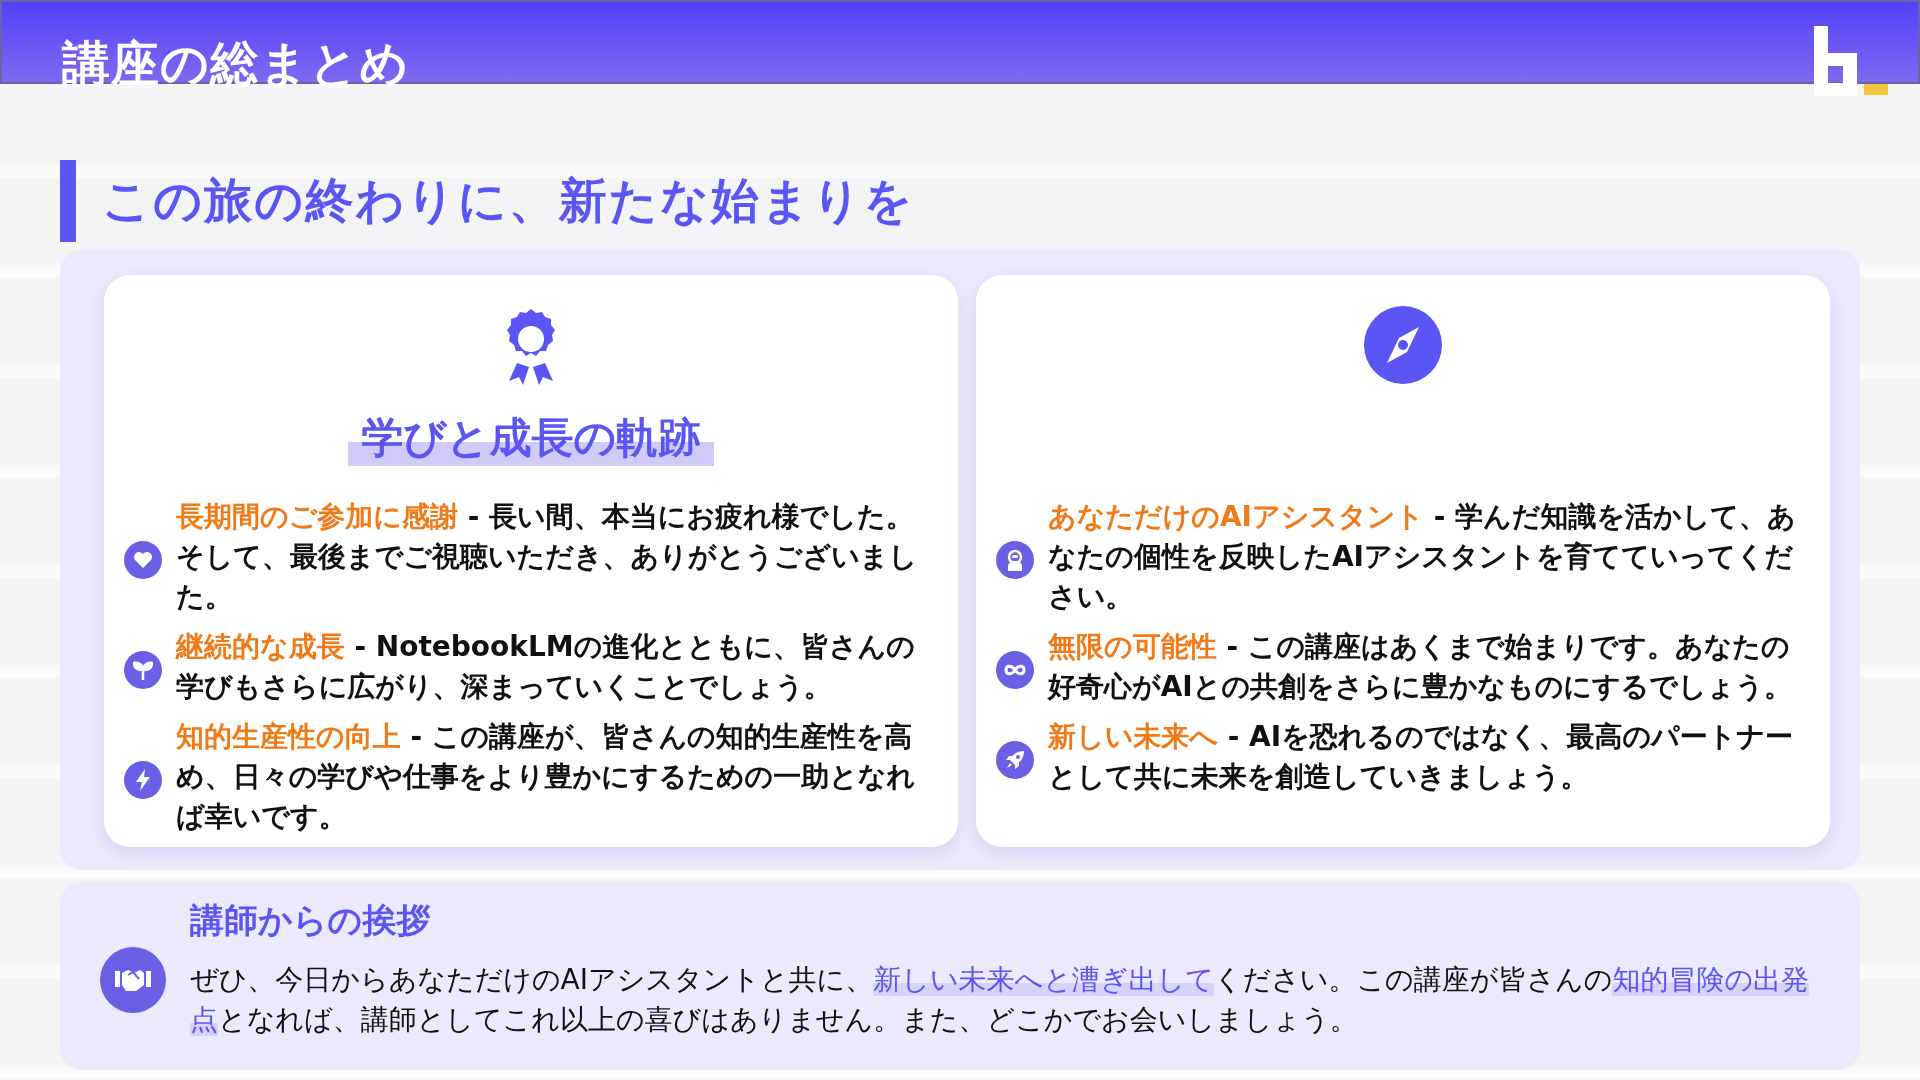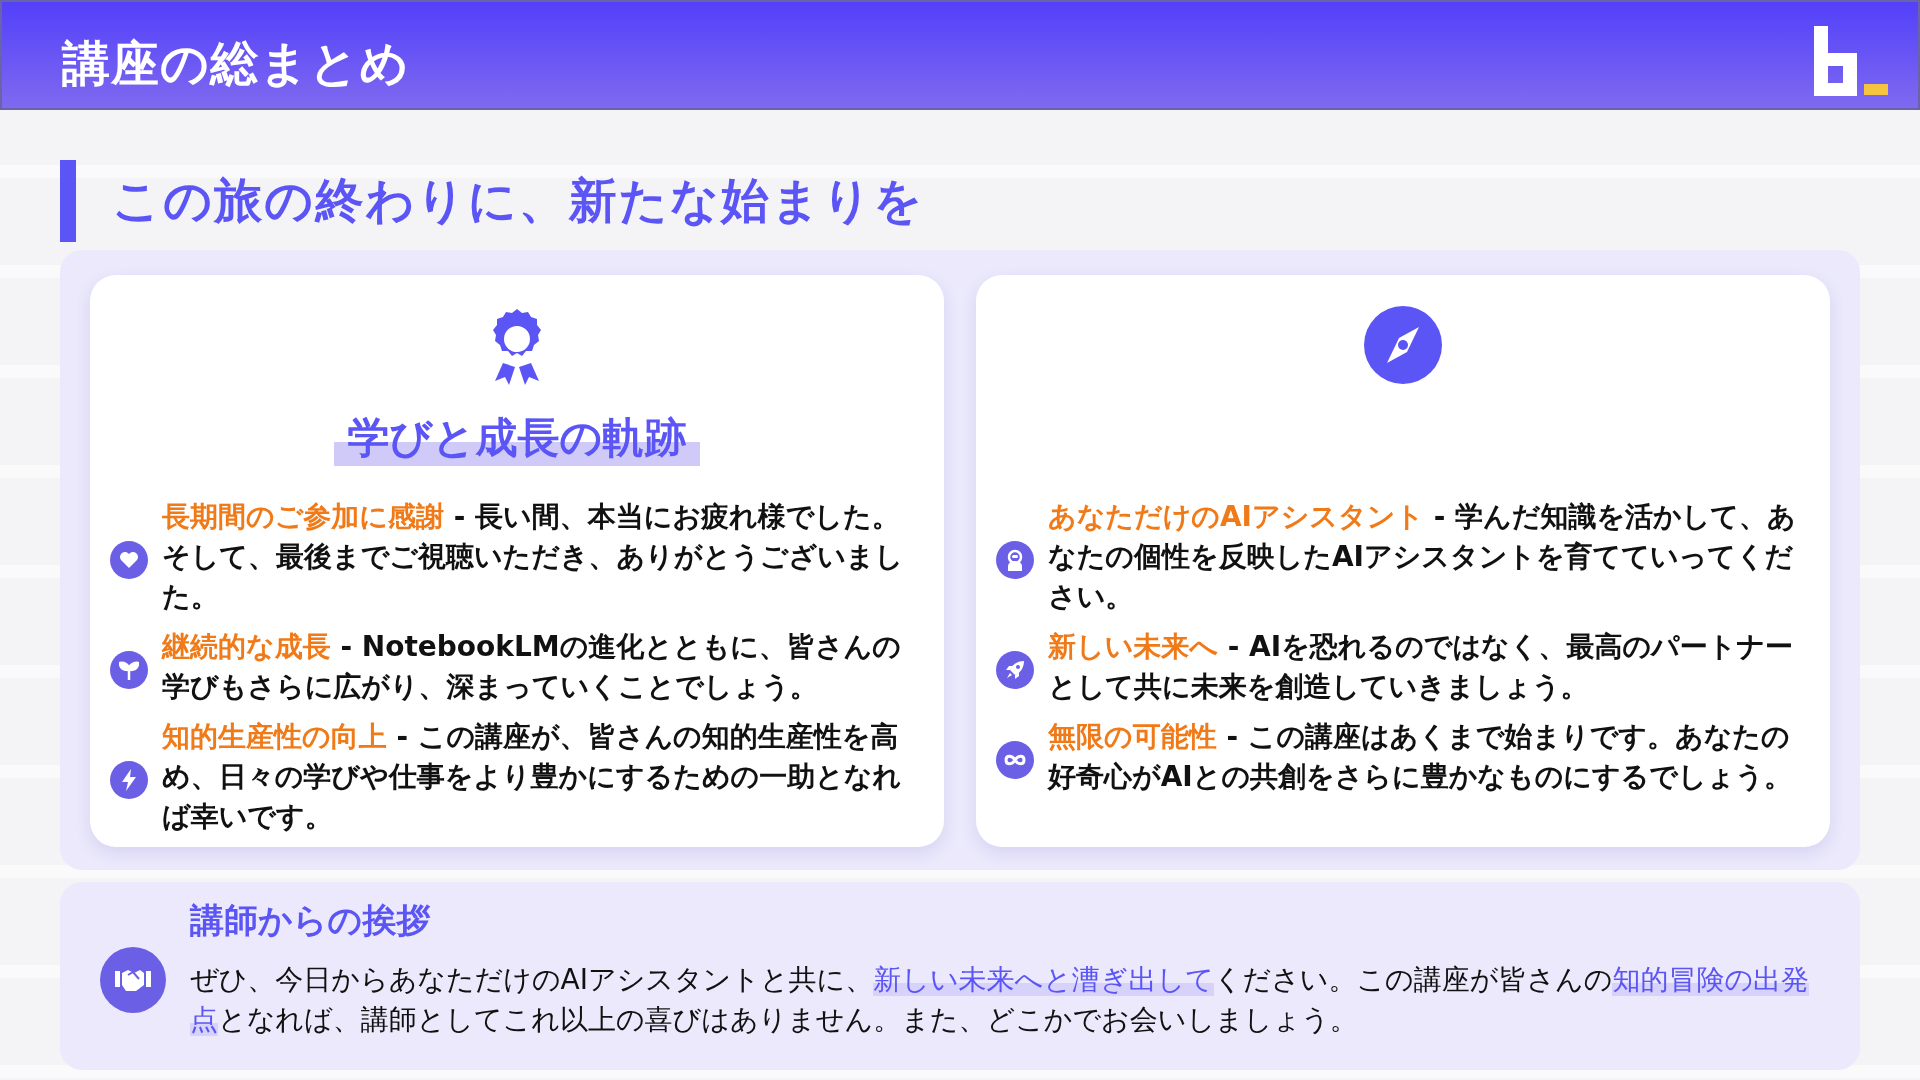--- a/index.html
+++ b/index.html
@@ -12,49 +12,49 @@
   }
   .bg-lines {
     position: absolute; left: 0; top: 120px; width: 1920px; height: 960px;
     background:
       linear-gradient(180deg, rgba(255,255,255,0) 0, rgba(255,255,255,0) 100%),
       repeating-linear-gradient(180deg, transparent 0 45px, rgba(255,255,255,0.9) 45px 58px, transparent 58px 100px);
     opacity: 0.6;
     pointer-events: none;
   }
   .header {
-    position: absolute; left: 0; top: 0; width: 1920px; height: 110px;
+    position: absolute; left: 0; top: 0; width: 1920px; height: 84px;
     background: linear-gradient(180deg, #5340fa 0%, #7e6aef 100%);
     border: 2px solid #6a63a8;
   }
   .header-title {
     position: absolute; left: 60px; top: 30px;
     color: #fff; font-size: 48px; font-weight: bold; letter-spacing: 1px;
   }
   .logo {
     position: absolute; left: 1812px; top: 24px; width: 76px; height: 70px;
   }
   .section-title-wrap {
     position: absolute; left: 60px; top: 160px; height: 82px;
     display: flex; align-items: center;
   }
   .section-bar { width: 16px; height: 82px; background: #5b55f5; }
   .section-title {
-    margin-left: 36px; font-size: 48px; font-weight: bold; color: #5b55f5; letter-spacing: 2px;
+    margin-left: 26px; font-size: 48px; font-weight: bold; color: #5b55f5; letter-spacing: 2px;
   }
   .panel {
     position: absolute; left: 60px; top: 250px; width: 1800px; height: 620px;
     background: #ebe9fb; border-radius: 22px;
   }
   .card {
     position: absolute; top: 275px; width: 854px; height: 572px;
     background: #fff; border-radius: 26px;
     box-shadow: 0 6px 16px rgba(90,80,200,0.14);
   }
-  .card.left { left: 90px; padding-left: 23px; }
+  .card.left { left: 104px; padding-left: 23px; }
   .card.right { left: 976px; }
   .card-icon {
     position: absolute; top: 30px; left: 50%; transform: translateX(-50%);
     width: 80px; height: 80px;
   }
   .card-heading {
     position: absolute; top: 135px; left: 0; right: 0; text-align: center;
   }
   .card-heading span {
     display: inline-block; font-size: 42px; font-weight: bold; color: #5b55f5;
@@ -161,35 +161,35 @@
         <svg width="20" height="22" viewBox="0 0 20 22">
             <circle cx="10" cy="8" r="6" fill="none" stroke="#fff" stroke-width="2.5"></circle>
             <rect x="7" y="6" width="6" height="3" rx="1.5" fill="#fff"></rect>
             <path d="M3 22 V17 A7 5 0 0 1 17 17 V22 Z" fill="#fff"></path>
           </svg>
       </span>
       <p class="item-text"><span class="item-key">あなただけのAIアシスタント</span><span> - 学んだ知識を活かして、あなたの個性を反映したAIアシスタントを育てていってください。</span></p>
     </div>
     <div class="item">
       <span class="item-icon">
+        <svg width="24" height="14" viewBox="0 0 24 14">
+            <path d="M12 7 C9 2 3 2 3 7 C3 12 9 12 12 7 C15 2 21 2 21 7 C21 12 15 12 12 7 Z" fill="none" stroke="#fff" stroke-width="3"></path>
+          </svg>
+      </span>
+      <p class="item-text"><span class="item-key">無限の可能性</span><span> - この講座はあくまで始まりです。あなたの好奇心がAIとの共創をさらに豊かなものにするでしょう。</span></p>
+    </div>
+    <div class="item">
+      <span class="item-icon">
         <svg width="20" height="20" viewBox="0 0 20 20">
             <path d="M19 1 C12 1 7 5 5 10 L10 15 C15 13 19 8 19 1 Z" fill="#fff"></path>
             <circle cx="13" cy="7" r="2" fill="#6b5fe6"></circle>
             <path d="M5 10 L1 10 L4 6 L8 6 Z M10 15 L10 19 L14 16 L14 12 Z M5 13 L2 18 L7 15 Z" fill="#fff"></path>
           </svg>
       </span>
       <p class="item-text"><span class="item-key">新しい未来へ</span><span> - AIを恐れるのではなく、最高のパートナーとして共に未来を創造していきましょう。</span></p>
-    </div>
-    <div class="item">
-      <span class="item-icon">
-        <svg width="24" height="14" viewBox="0 0 24 14">
-            <path d="M12 7 C9 2 3 2 3 7 C3 12 9 12 12 7 C15 2 21 2 21 7 C21 12 15 12 12 7 Z" fill="none" stroke="#fff" stroke-width="3"></path>
-          </svg>
-      </span>
-      <p class="item-text"><span class="item-key">無限の可能性</span><span> - この講座はあくまで始まりです。あなたの好奇心がAIとの共創をさらに豊かなものにするでしょう。</span></p>
     </div>
   </div>
 </section>
 
 <section class="greeting">
   <span class="greet-icon">
     <svg width="38" height="26" viewBox="0 0 38 26">
       <rect x="1" y="4" width="5" height="16" fill="#fff"></rect>
       <rect x="32" y="4" width="5" height="16" fill="#fff"></rect>
       <path d="M8 6 L14 3 L20 6 L26 3 L30 6 V18 L22 24 L12 24 L8 18 Z" fill="#fff"></path>

